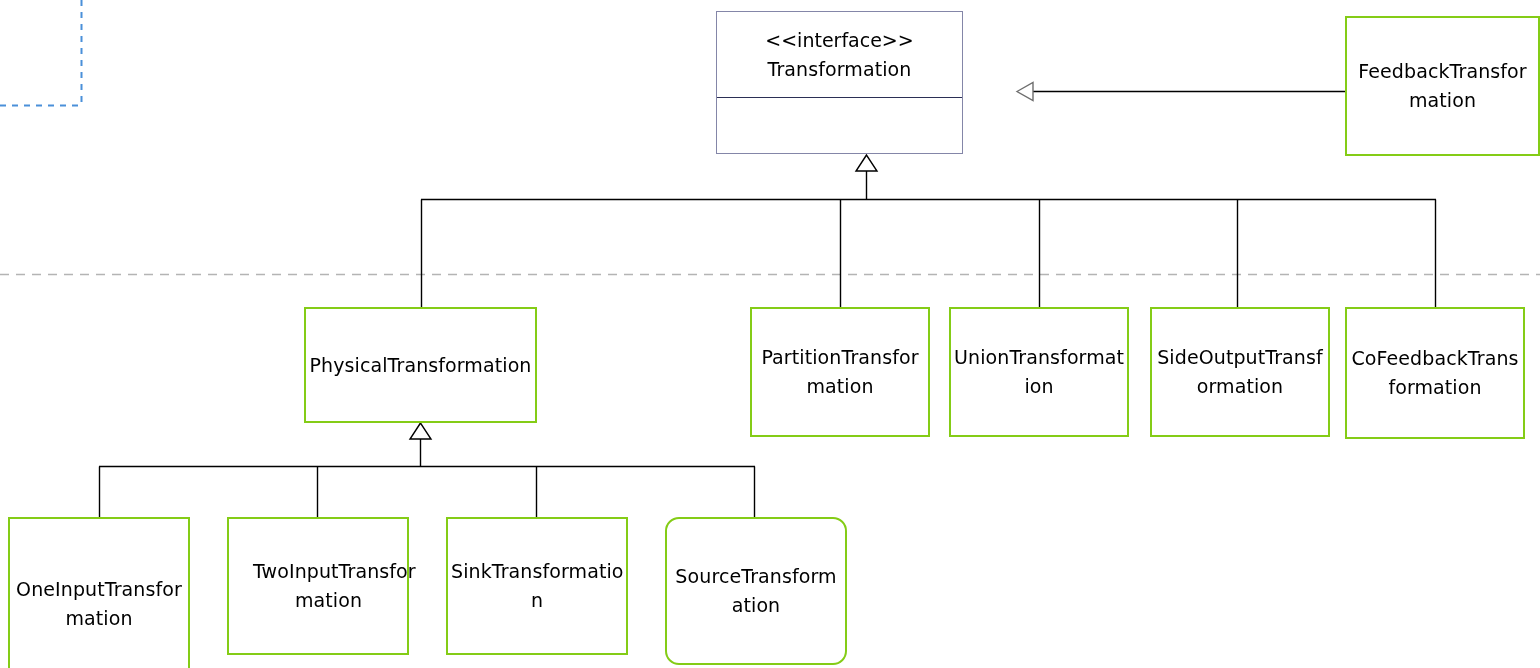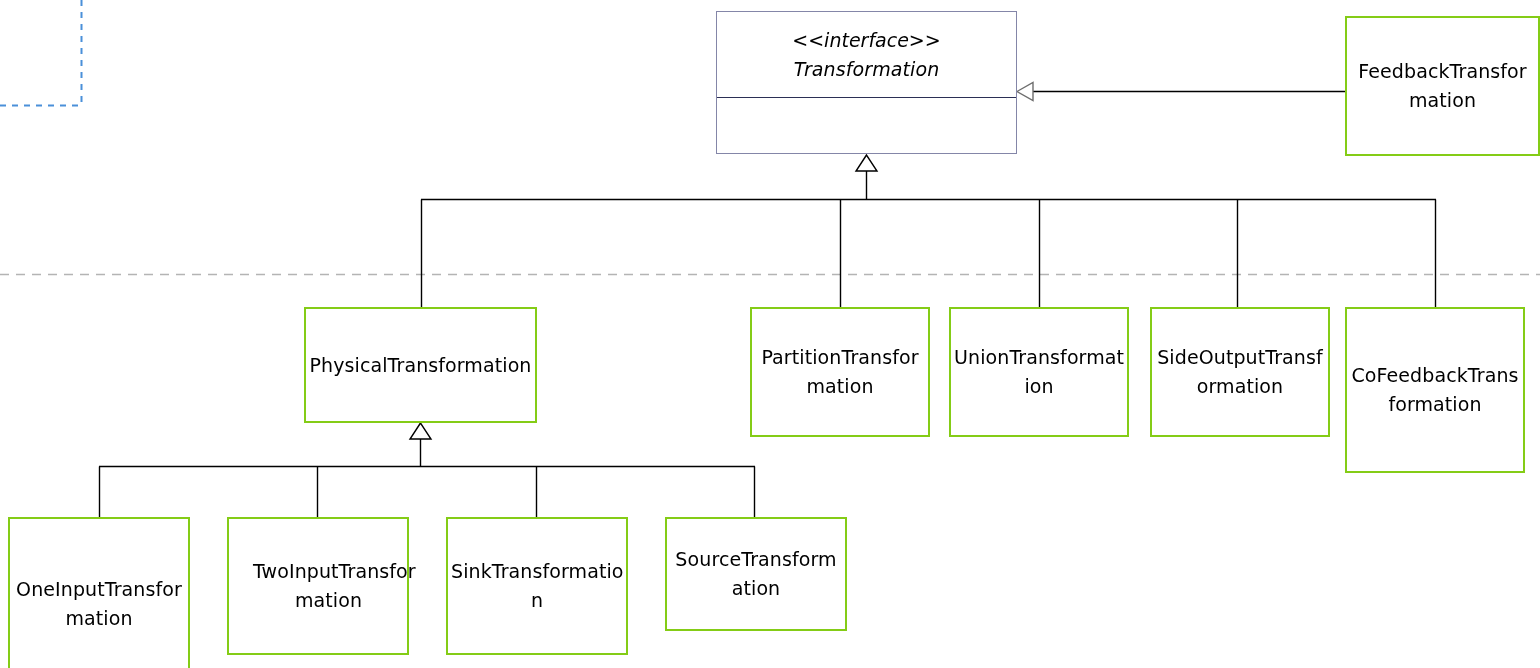--- a/index.html
+++ b/index.html
@@ -123,21 +123,21 @@
       <path d="M 420.5 423 L 410 439 L 431 439 Z" fill="#ffffff" stroke="#000000" stroke-width="1.4" stroke-linejoin="miter"></path>
       <path d="M 420.5 439 L 420.5 466.5" fill="none" stroke="#000000" stroke-width="1.4"></path>
       <path d="M 99 466.5 L 755 466.5" fill="none" stroke="#000000" stroke-width="1.4"></path>
       <path d="M 99.5 466.5 L 99.5 517" fill="none" stroke="#000000" stroke-width="1.4"></path>
       <path d="M 317.5 466.5 L 317.5 517" fill="none" stroke="#000000" stroke-width="1.4"></path>
       <path d="M 536.5 466.5 L 536.5 517" fill="none" stroke="#000000" stroke-width="1.4"></path>
       <path d="M 754.5 466.5 L 754.5 517" fill="none" stroke="#000000" stroke-width="1.4"></path>
     </g>
   </svg>
 
-  <div class="uml-box interface" style="left:716px; top:11px; width:301px; height:143px;font-style:italic;">
+  <div class="uml-box interface" style="left:716px; top:11px; width:247px; height:143px;">
     <div class="box-header">
       <div class="stereotype">&lt;&lt;interface&gt;&gt;</div>
       <div class="box-label">Transformation</div>
     </div>
     <div class="box-body"></div>
   </div>
 
   <div class="uml-box" style="left:1345px; top:16px; width:195px; height:140px;">
     <div class="plain-box-inner">
       <div class="center-label">
@@ -175,21 +175,21 @@
 
   <div class="uml-box" style="left:1150px; top:307px; width:180px; height:130px;">
     <div class="plain-box-inner">
       <div class="center-label">
         <div class="box-label">SideOutputTransf</div>
         <div class="box-label">ormation</div>
       </div>
     </div>
   </div>
 
-  <div class="uml-box" style="left:1345px; top:307px; width:180px; height:166px;">
+  <div class="uml-box" style="left:1345px; top:307px; width:180px; height:132px;">
     <div class="plain-box-inner">
       <div class="center-label">
         <div class="box-label">CoFeedbackTrans</div>
         <div class="box-label">formation</div>
       </div>
     </div>
   </div>
 
   <div class="uml-box" style="left:8px; top:517px; width:182px; height:174px;">
     <div class="plain-box-inner">
@@ -211,21 +211,21 @@
 
   <div class="uml-box" style="left:446px; top:517px; width:182px; height:138px;">
     <div class="plain-box-inner">
       <div class="center-label">
         <div class="box-label">SinkTransformatio</div>
         <div class="box-label">n</div>
       </div>
     </div>
   </div>
 
-  <div class="uml-box" style="left:665px; top:517px; width:182px; height:114px;">
+  <div class="uml-box" style="left:665px; top:517px; width:182px; height:148px;border-radius:14px;">
     <div class="plain-box-inner">
       <div class="center-label">
         <div class="box-label">SourceTransform</div>
         <div class="box-label">ation</div>
       </div>
     </div>
   </div>
 
 </div>
 

